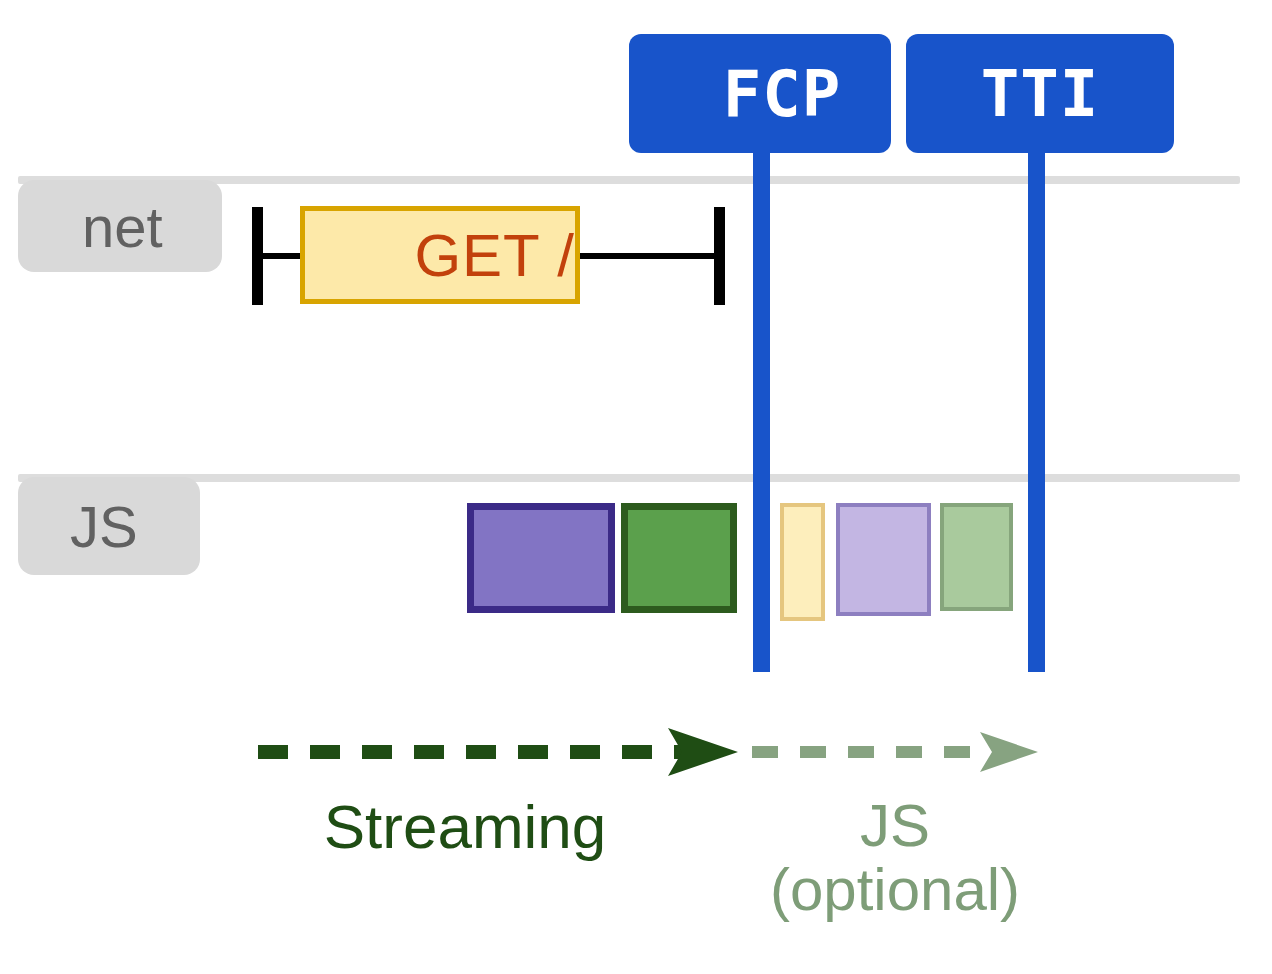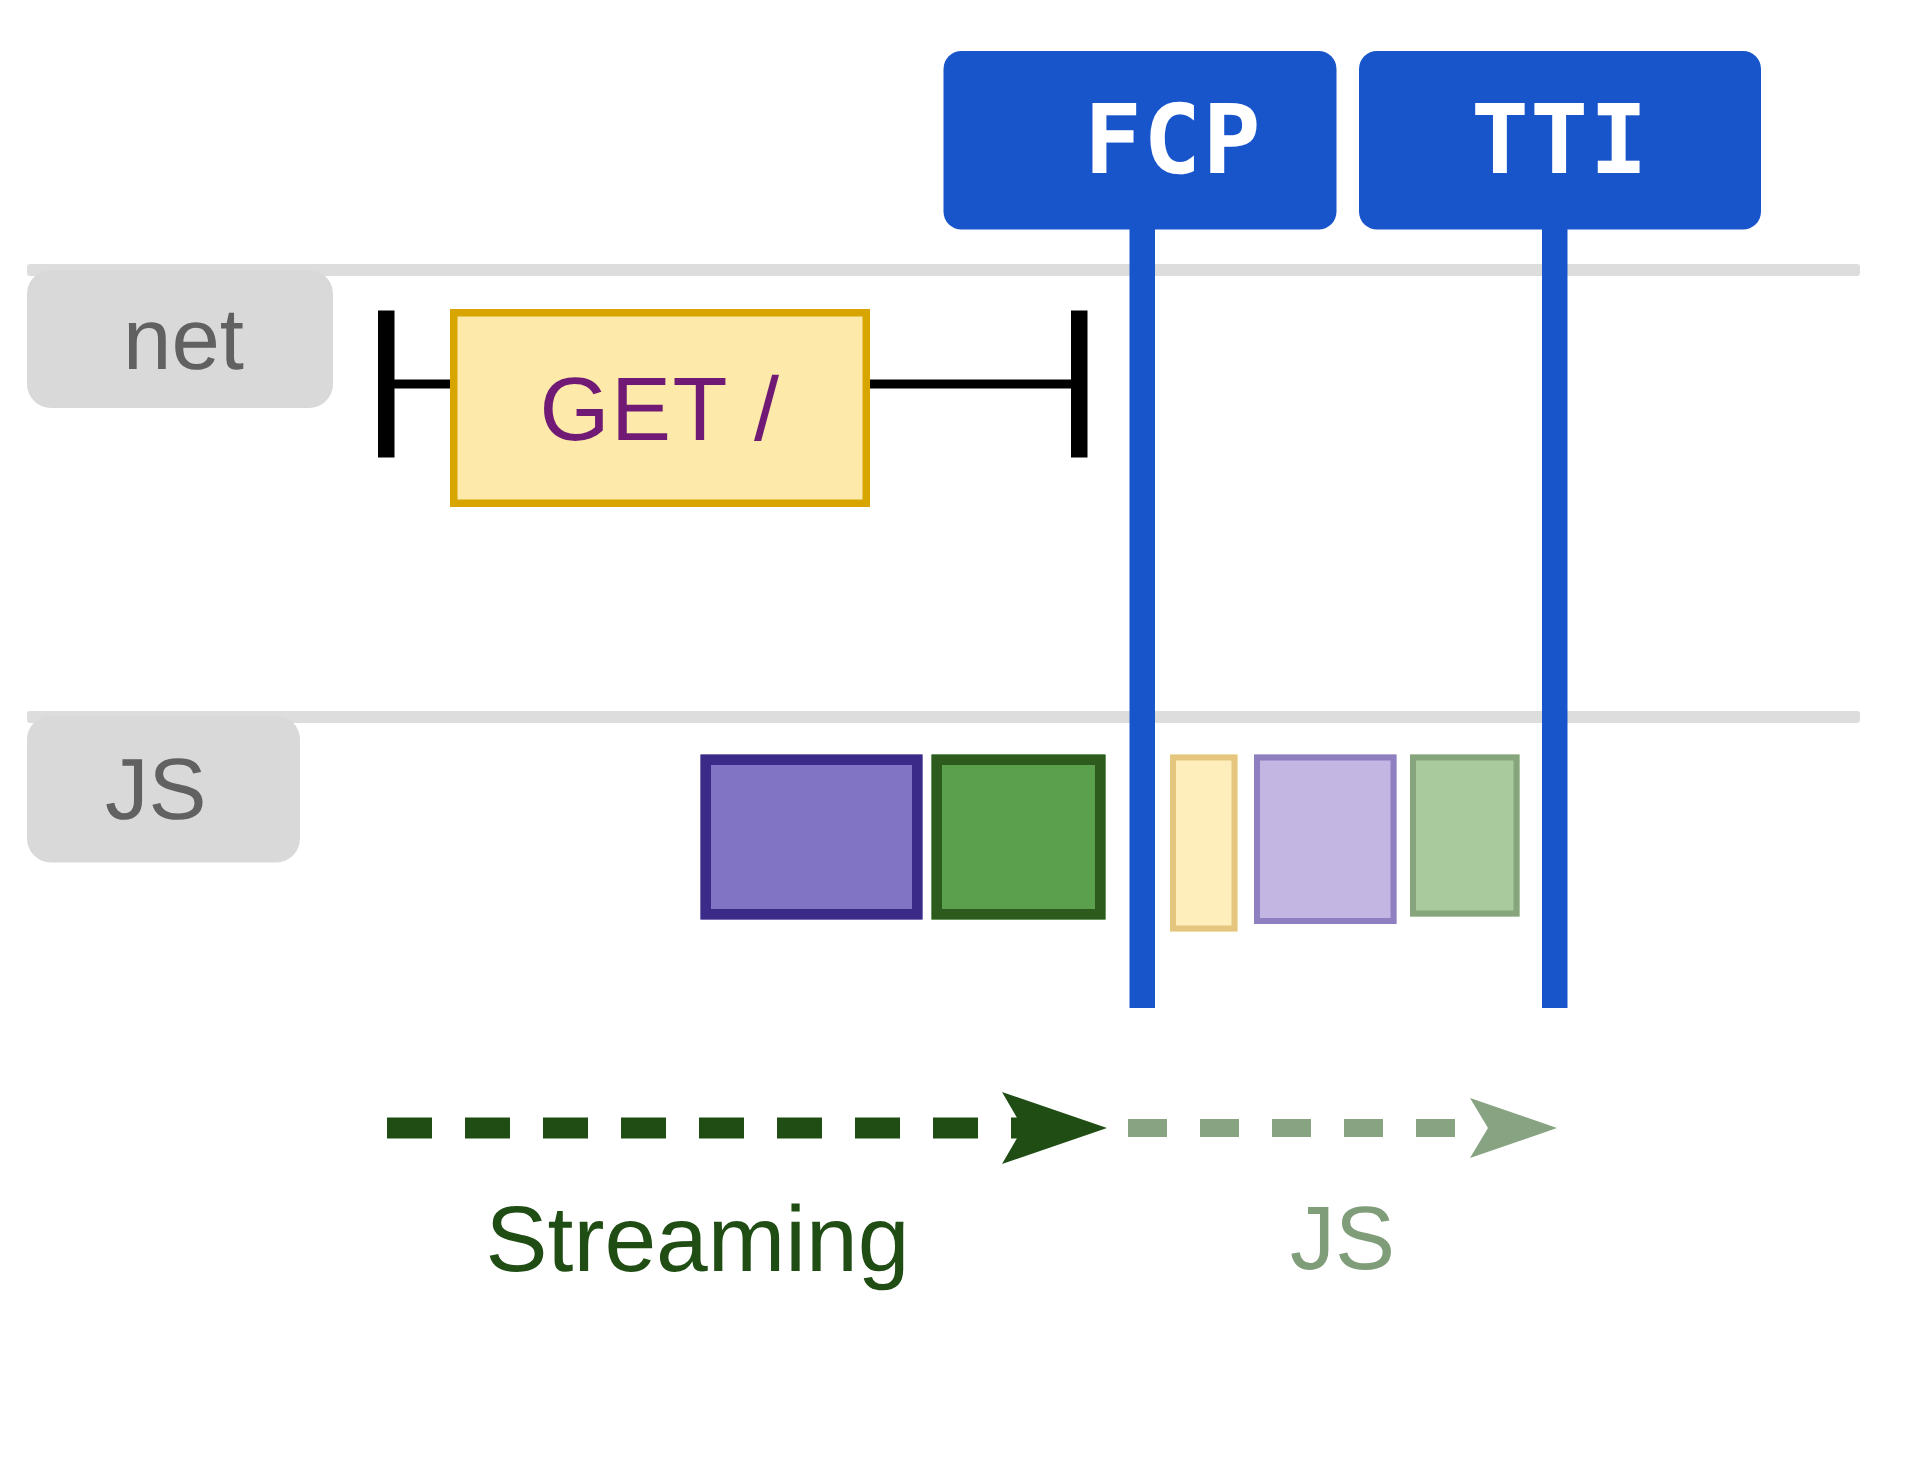--- a/index.html
+++ b/index.html
@@ -46,24 +46,24 @@
   .chip-net{left:18px;top:180px;width:204px;height:92px;font-size:58px;padding-left:64px;}
   .chip-js{left:18px;top:477px;width:182px;height:98px;font-size:58px;padding-left:52px;}
 
   
   .errbar-line{position:absolute;left:256px;top:253px;width:466px;height:6px;background:#000000;}
   .errbar-cap{position:absolute;width:11px;height:98px;background:#000000;}
   .cap-left{left:252px;top:207px;}
   .cap-right{left:714px;top:207px;}
 
   .get-box{
-    position:absolute;left:300px;top:206px;width:280px;height:132px;
+    position:absolute;left:300px;top:206px;width:280px;height:98px;
     background:#fde9a9;border:5px solid #d8a400;box-sizing:border-box;
-    display:flex;align-items:center;justify-content:center;
-    color:#701a75;font-size:60px;letter-spacing:1px;
+    display:flex;align-items:center;justify-content:flex-end;
+    color:#c2410c;font-size:60px;letter-spacing:1px;
   }
 
   
   .task{position:absolute;box-sizing:border-box;}
 
   
   .anno-svg{position:absolute;left:0;top:700px;width:1272px;height:120px;}
 
   .anno-label{
     position:absolute;text-align:center;line-height:1.06;margin-top:12px;
@@ -118,15 +118,16 @@
       <line x1="752" y1="52" x2="1000" y2="52" stroke="#87a381" stroke-width="12" stroke-dasharray="26 22" stroke-linecap="butt"></line>
       <polygon points="980,32 1038,52 980,72 992,52" fill="#87a381"></polygon>
     </g>
   </svg>
 
   <div class="anno-label anno-streaming">
     <div>Streaming</div>
   </div>
   <div class="anno-label anno-js">
     <div>JS</div>
+    <div>(optional)</div>
   </div>
 
 </div>
 
 </body></html>

